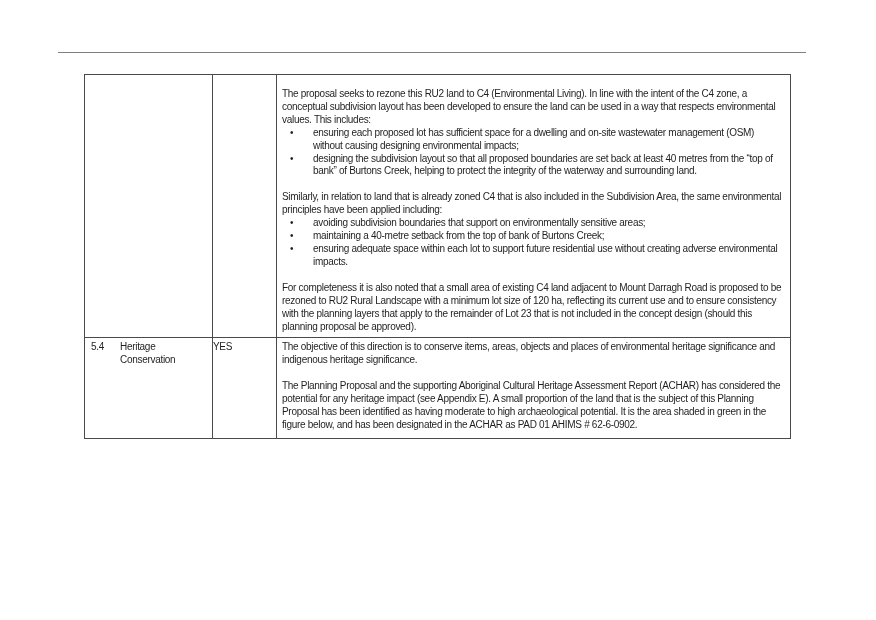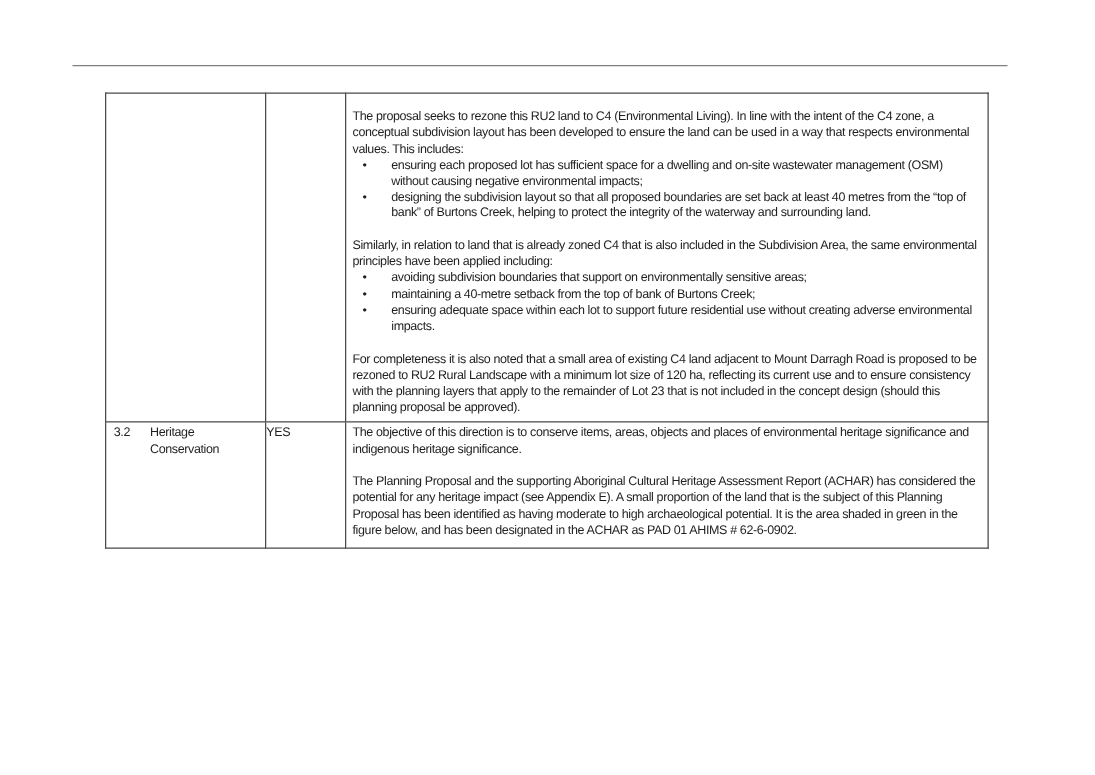--- a/index.html
+++ b/index.html
@@ -103,21 +103,21 @@
     </colgroup>
     <tbody>
       <tr class="row-cont">
         <td></td>
         <td></td>
         <td>
           <div class="body-pad continuation">
             <p class="para">The proposal seeks to rezone this RU2 land to C4 (Environmental Living). In line with the intent of the C4 zone, a conceptual subdivision layout has been developed to ensure the land can be used in a way that respects environmental values. This includes:</p>
             <div class="bullet-item">
               <span class="bullet-dot">•</span>
-              <span>ensuring each proposed lot has sufficient space for a dwelling and on-site wastewater management (OSM) without causing negative environmental impacts;</span>
+              <span>ensuring each proposed lot has sufficient space for a dwelling and on-site wastewater management (OSM) without causing designing environmental impacts;</span>
             </div>
             <div class="bullet-item">
               <span class="bullet-dot">•</span>
               <span>designing the subdivision layout so that all proposed boundaries are set back at least 40 metres from the “top of bank” of Burtons Creek, helping to protect the integrity of the waterway and surrounding land.</span>
             </div>
             <div class="spacer"></div>
             <p class="para">Similarly, in relation to land that is already zoned C4 that is also included in the Subdivision Area, the same environmental principles have been applied including:</p>
             <div class="bullet-item">
               <span class="bullet-dot">•</span>
               <span>avoiding subdivision boundaries that support on environmentally sensitive areas;</span>
@@ -131,21 +131,21 @@
               <span>ensuring adequate space within each lot to support future residential use without creating adverse environmental impacts.</span>
             </div>
             <div class="spacer"></div>
             <p class="para">For completeness it is also noted that a small area of existing C4 land adjacent to Mount Darragh Road is proposed to be rezoned to RU2 Rural Landscape with a minimum lot size of 120 ha, reflecting its current use and to ensure consistency with the planning layers that apply to the remainder of Lot 23 that is not included in the concept design (should this planning proposal be approved).</p>
           </div>
         </td>
       </tr>
       <tr class="row-item">
         <td>
           <div class="ref-pad">
-            <span class="ref-num">3.2</span>
+            <span class="ref-num">5.4</span>
             <span class="ref-title">Heritage Conservation</span>
           </div>
         </td>
         <td>
           <div class="answer-pad">YES</div>
         </td>
         <td>
           <div class="body-pad">
             <p class="para">The objective of this direction is to conserve items, areas, objects and places of environmental heritage significance and indigenous heritage significance.</p>
             <div class="spacer"></div>

